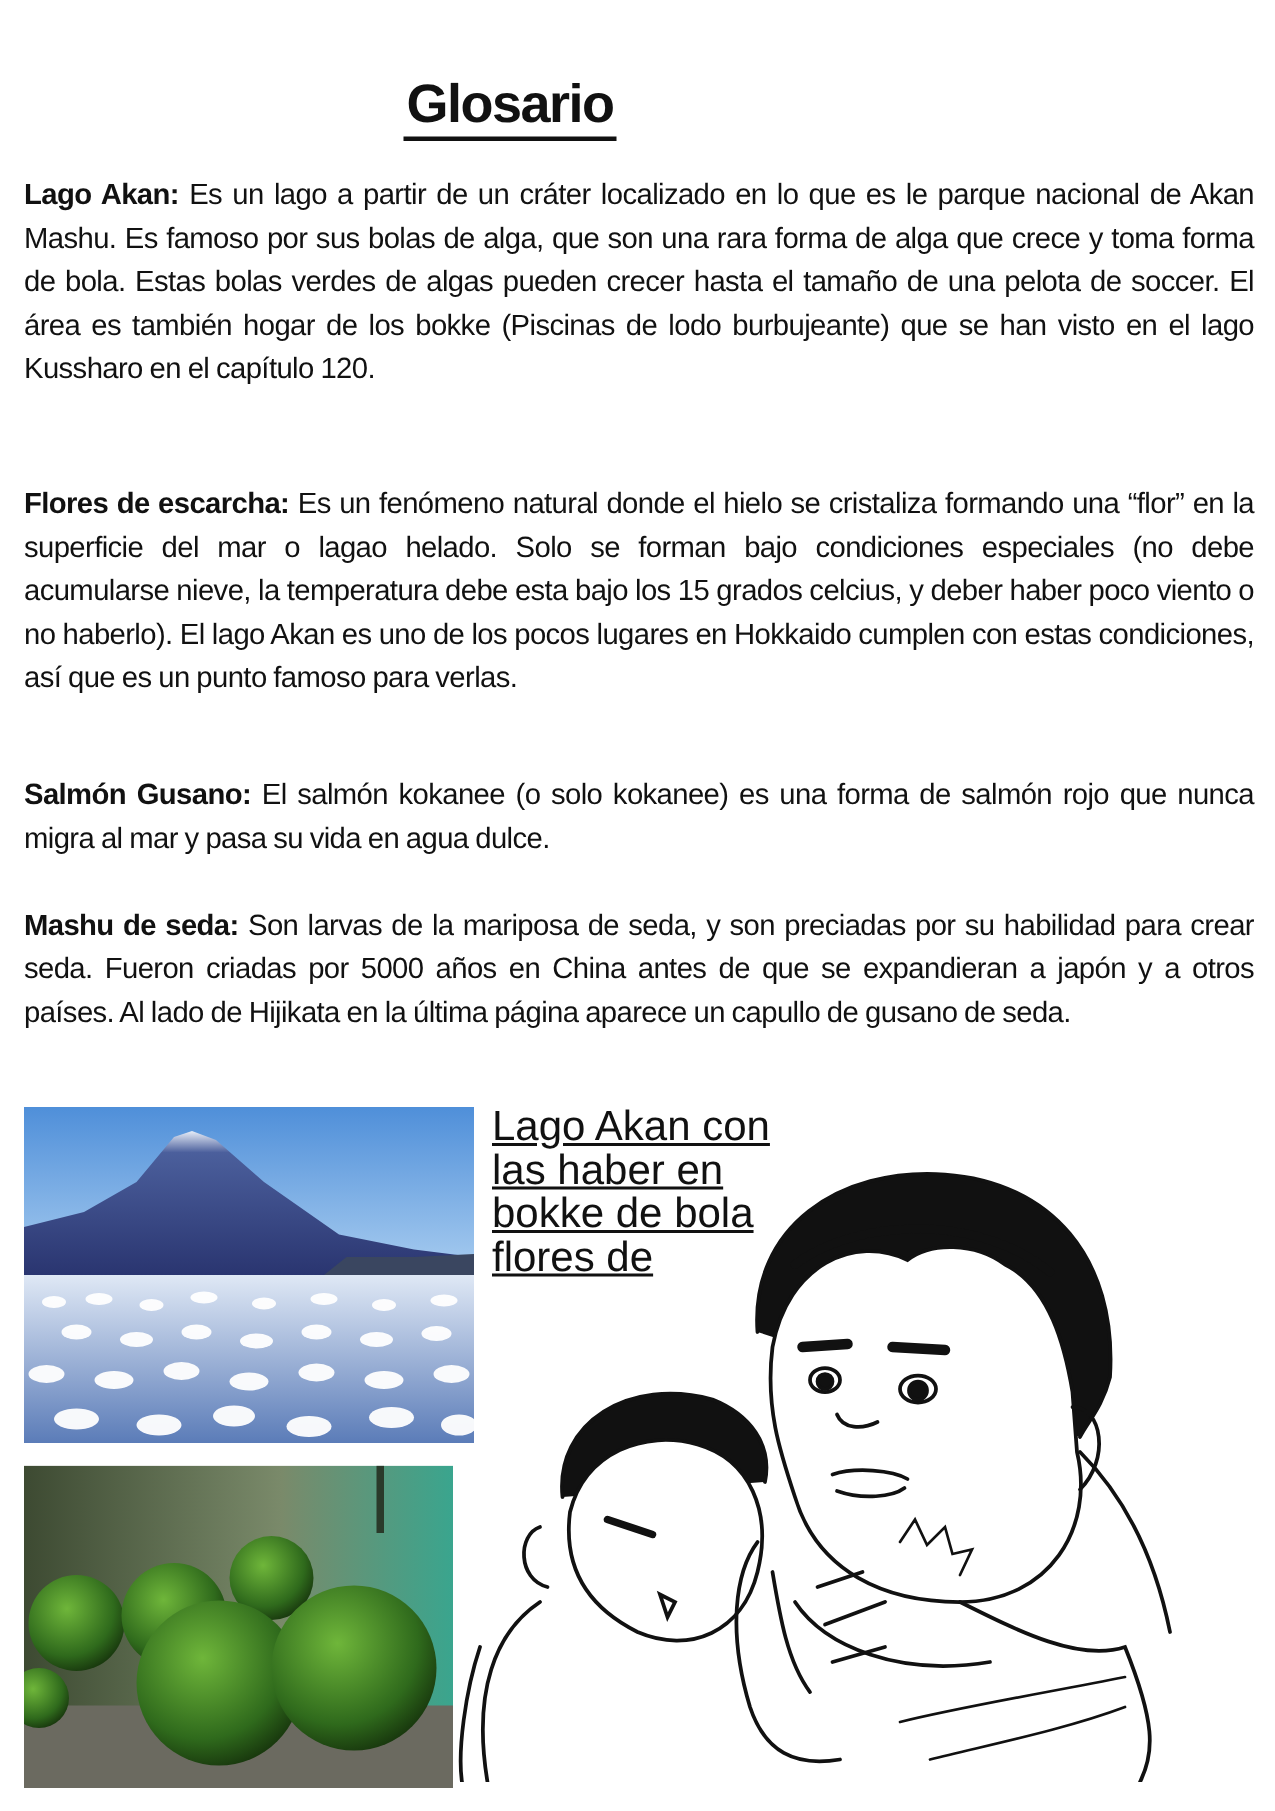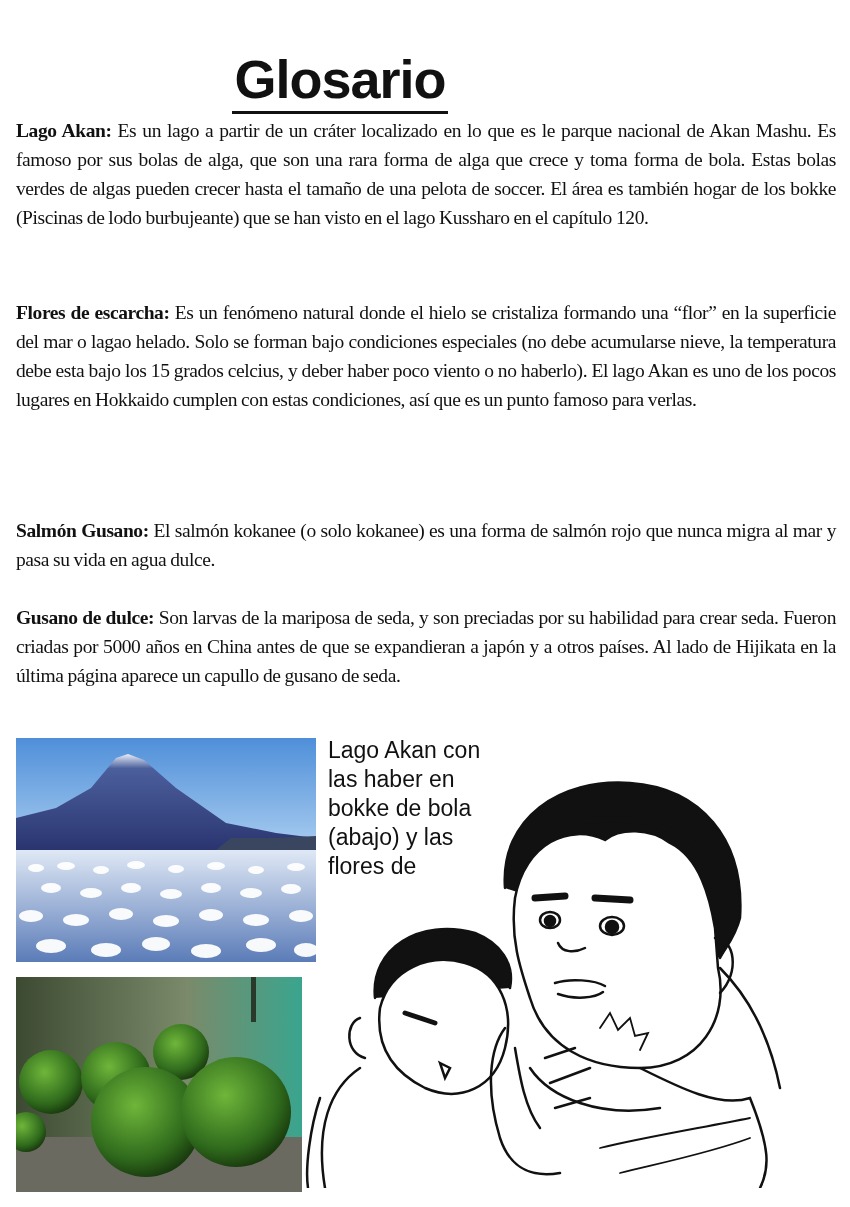--- a/index.html
+++ b/index.html
@@ -1,32 +1,32 @@
 <!DOCTYPE html>
 <html><head>
 <meta charset="utf-8">
 <style>
   html, body { margin: 0; padding: 0; background: #ffffff; }
   body { width: 850px; height: 1207px; position: relative; overflow: hidden;
          font-family: "DejaVu Sans Condensed", "Liberation Sans Narrow", "Liberation Sans", sans-serif; color: #111; }
   .title { position: absolute; left: 0; width: 680px; top: 48px; text-align: center;
-           font-family: "Liberation Sans", sans-serif; font-weight: bold; font-size: 54px; letter-spacing: -1px; }
+           font-family: "Liberation Sans", sans-serif; font-weight: bold; font-size: 36px; letter-spacing: -1px; }
   .title span { border-bottom: 3px solid #111; padding: 0 2px 2px 2px; }
-  .entry { position: absolute; left: 16px; width: 820px; font-family: Liberation Serif, serif;
+  .entry { position: absolute; left: 16px; width: 820px; font-family: Liberation Sans, sans-serif;
            font-size: 19.5px; line-height: 29px; text-align: justify; letter-spacing: -0.4px; word-spacing: -0.5px; }
   .entry b { font-weight: bold; letter-spacing: -0.4px; }
   #e1 { top: 116px; }
-  #e2 { top: 298px; }
+  #e2 { top: 322px; }
   #e3 { top: 516px; }
   #e4 { top: 603px; }
   .photo { position: absolute; overflow: hidden; }
   #photo-frost { left: 16px; top: 738px; width: 300px; height: 224px; }
   #photo-algae { left: 16px; top: 977px; width: 286px; height: 215px; }
   .caption { position: absolute; left: 328px; top: 736px; font-family: "Liberation Sans", sans-serif;
-             font-size: 23px; line-height: 29px; width: 200px; }
+             font-size: 28px; line-height: 29px; width: 200px; text-decoration: underline; }
   .caption div { white-space: nowrap; }
   #illustration { position: absolute; left: 300px; top: 768px; width: 510px; height: 420px; }
 </style>
 </head>
 <body>
 
 <div class="title"><span>Glosario</span></div>
 
 <div class="entry" id="e1">
   <b>Lago Akan:</b>
@@ -34,21 +34,21 @@
 </div>
 <div class="entry" id="e2">
   <b>Flores de escarcha:</b>
   <span>Es un fenómeno natural donde el hielo se cristaliza formando una  “flor” en la superficie del mar o lagao helado. Solo se forman bajo condiciones especiales (no debe acumularse nieve, la temperatura debe esta bajo los 15 grados celcius, y deber haber poco viento o no haberlo). El lago Akan es uno de los pocos lugares en Hokkaido cumplen con estas condiciones, así que es un punto famoso para verlas.</span>
 </div>
 <div class="entry" id="e3">
   <b>Salmón Gusano:</b>
   <span>El salmón kokanee (o solo kokanee) es una forma de salmón rojo que nunca migra al mar y pasa su vida en agua dulce.</span>
 </div>
 <div class="entry" id="e4">
-  <b>Gusano de dulce:</b>
+  <b>Mashu de seda:</b>
   <span>Son larvas de la mariposa de seda, y son preciadas por su habilidad para crear seda. Fueron criadas por 5000 años en China antes de que se expandieran a japón y a otros países. Al lado de Hijikata en la última página aparece un capullo de gusano de seda.</span>
 </div>
 
 <div class="photo" id="photo-frost">
   <svg width="300" height="224" viewBox="0 0 300 224">
     <defs>
       <linearGradient id="sky" x1="0" y1="0" x2="0" y2="1">
         <stop offset="0" stop-color="#4f8fd9"></stop>
         <stop offset="1" stop-color="#a9cdf0"></stop>
       </linearGradient>
@@ -122,21 +122,20 @@
     <circle cx="130" cy="145" r="55" fill="url(#ball)"></circle>
     <circle cx="220" cy="135" r="55" fill="url(#ball)"></circle>
     <circle cx="10" cy="155" r="20" fill="url(#ball)"></circle>
   </svg>
 </div>
 
 <div class="caption">
   <div>Lago Akan con</div>
   <div>las haber en</div>
   <div>bokke de bola</div>
-  <div>(abajo) y las</div>
   <div>flores de</div>
 </div>
 
 <div id="illustration">
   <svg width="510" height="420" viewBox="0 0 510 420" fill="none" stroke="#111" stroke-width="2.5" stroke-linecap="round">
 
     <path d="M205,120 C200,50 260,10 330,15 C400,20 445,70 440,150 C435,170 425,180 420,190" fill="#111"></path>
     <path d="M215,130 C225,75 270,55 305,72 C320,60 350,60 370,75 C400,90 410,130 415,160 L418,200 C430,250 400,300 340,300 C290,300 245,280 230,230 C220,200 210,170 215,130 Z" fill="#fff"></path>
 
     <path d="M230,75 C270,45 350,40 400,80" stroke-width="6" stroke-dasharray="3 3"></path>

